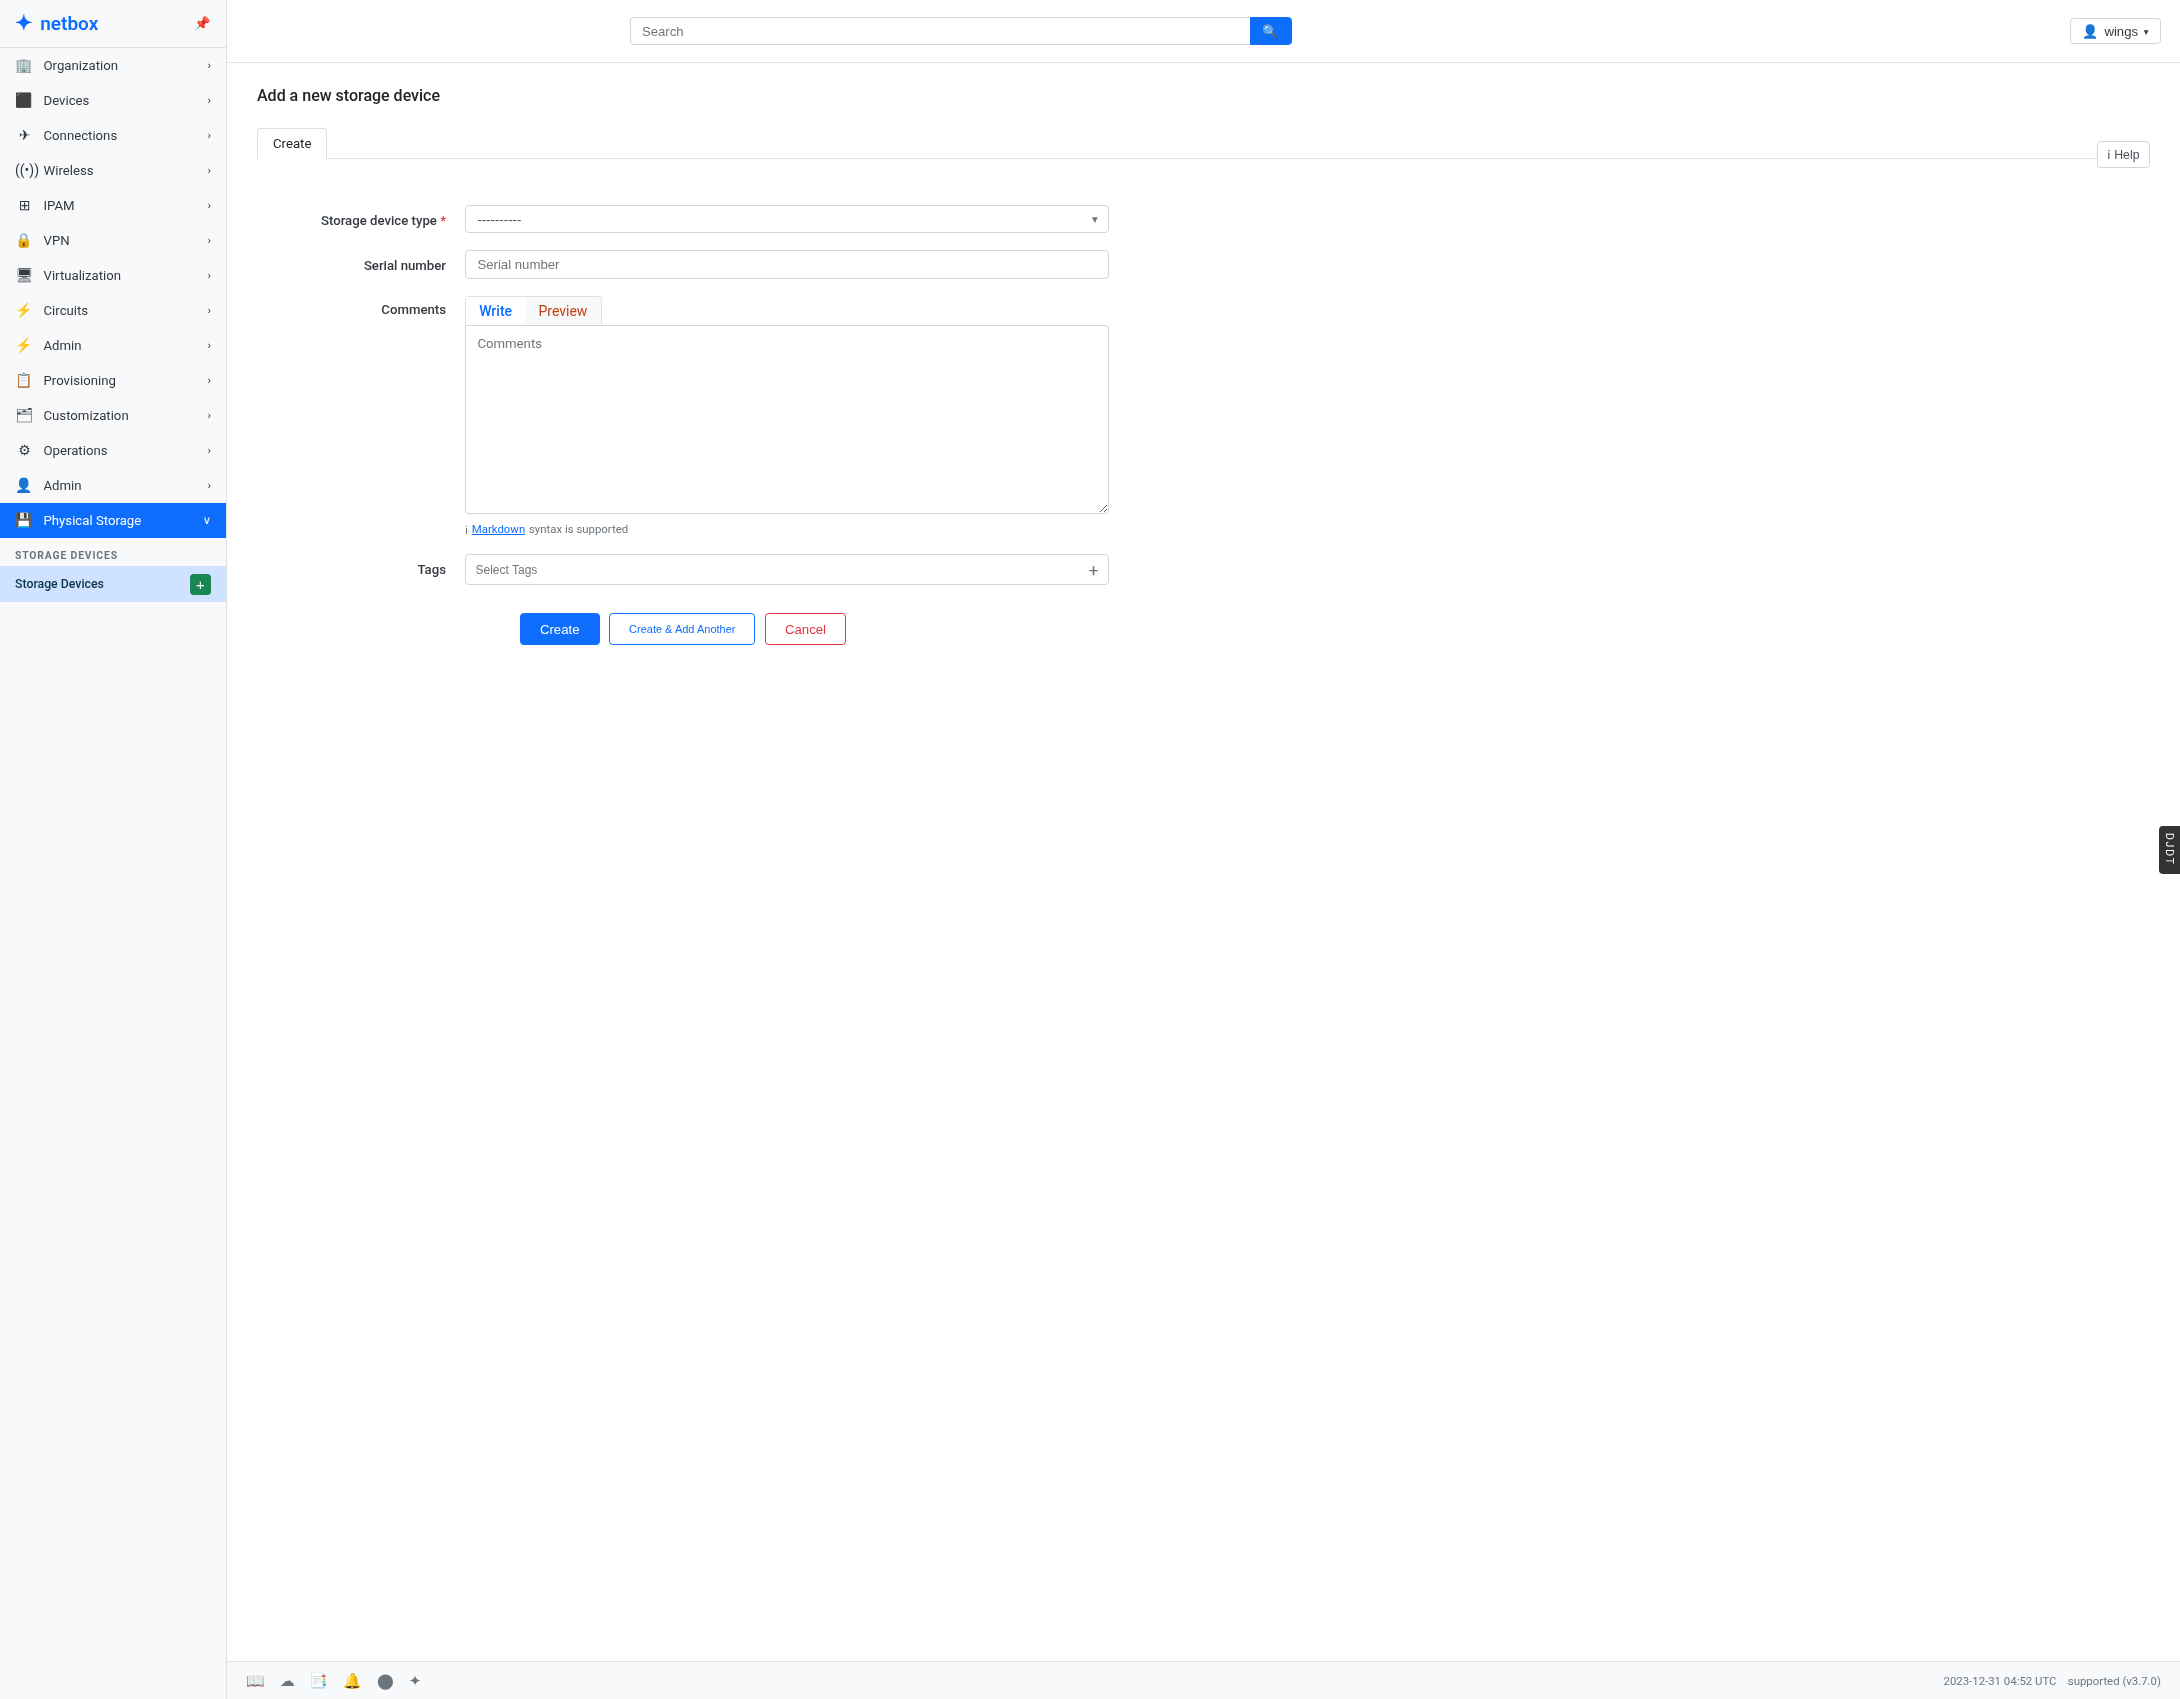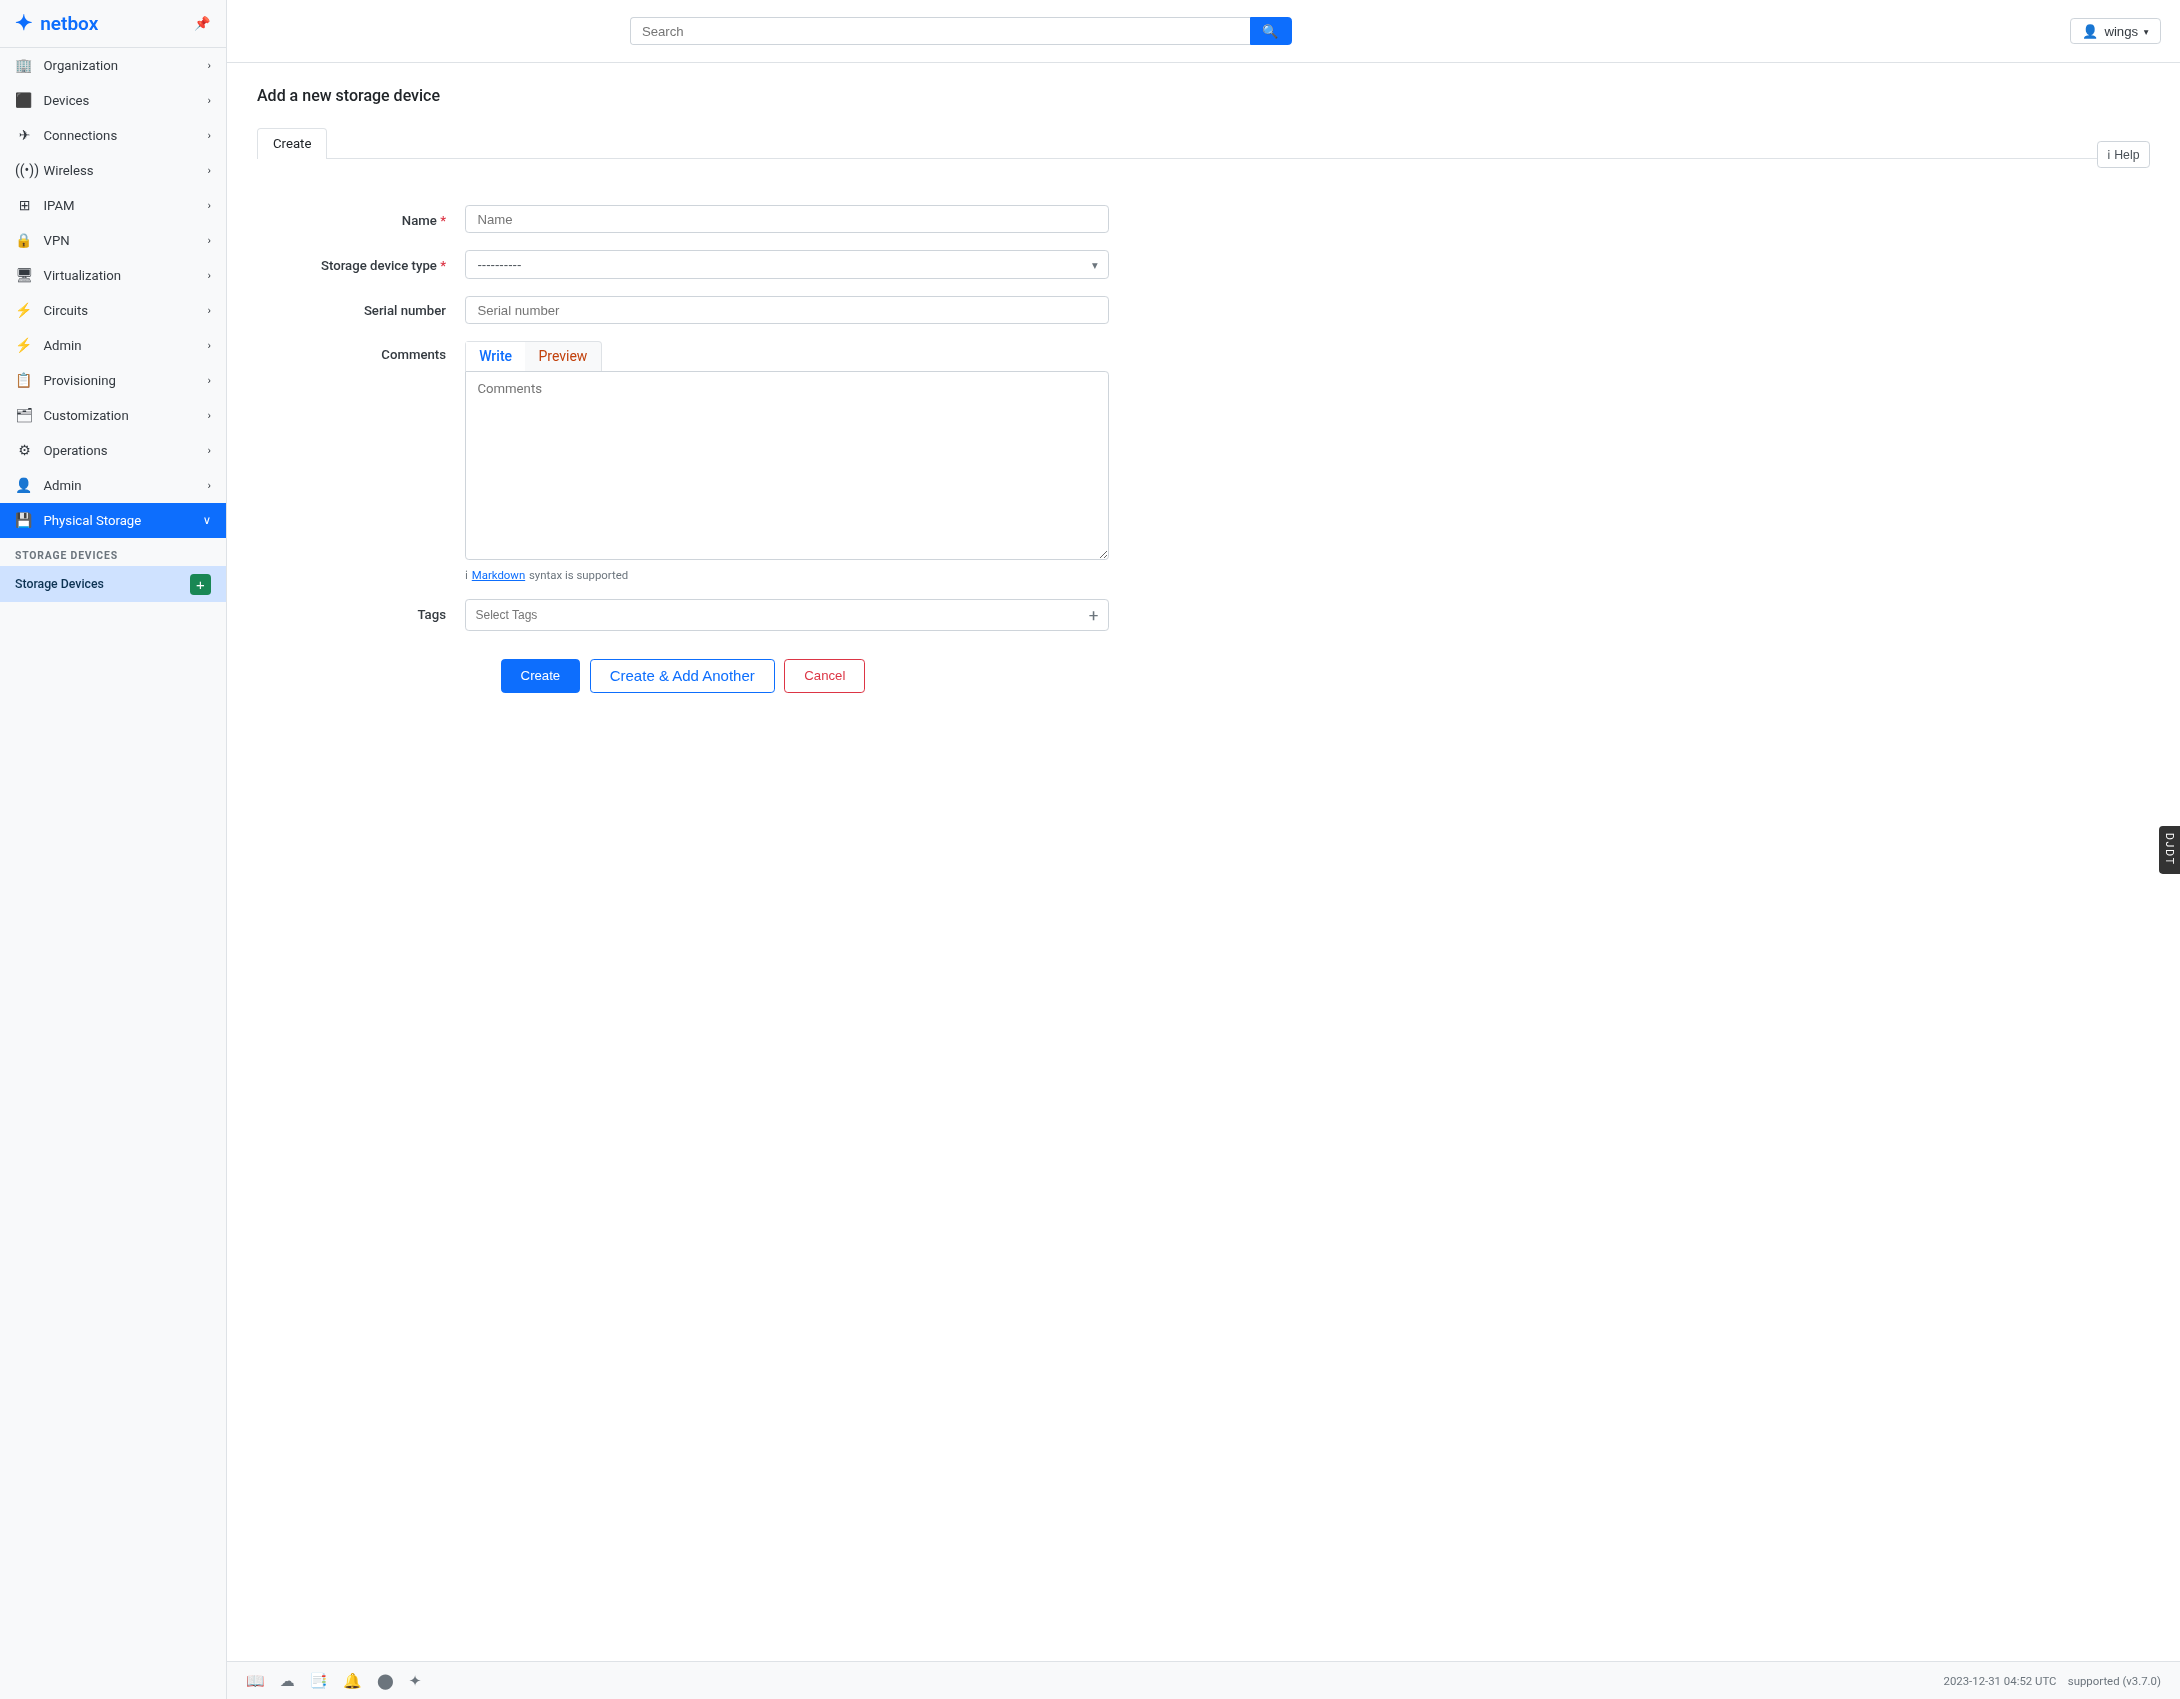--- a/index.html
+++ b/index.html
@@ -341,21 +341,21 @@
       font-size: 13.2px;
       cursor: pointer;
       font-weight: 500;
     }
     .btn-secondary {
       background: #fff;
       color: #0d6efd;
       border: 0.9px solid #0d6efd;
       border-radius: 3.8px;
       padding: 7.6px 19px;
-      font-size: 15px;
+      font-size: 11px;
       cursor: pointer;
     }
     .btn-danger {
       background: #fff;
       color: #dc3545;
       border: 0.9px solid #dc3545;
       border-radius: 3.8px;
       padding: 7.6px 19px;
       font-size: 13.2px;
       cursor: pointer;
@@ -505,26 +505,20 @@
         <div class="tab active">Create</div>
       </div>
       <button class="help-btn" style="margin-bottom:0.9px; margin-left:auto;">
         <span>ℹ</span>
         <span>Help</span>
       </button>
     </div>
 
     <form style="margin-top:23px;">
 
-      <div class="form-row">
-        <label class="form-label">
-          <span>Name</span><span class="required"> *</span>
-        </label>
-        <input class="form-control" type="text" placeholder="Name" style="">
-      </div>
 
       <div class="form-row">
         <label class="form-label">
           <span>Storage device type</span><span class="required"> *</span>
         </label>
         <div class="select-wrapper">
           <select class="form-control form-select">
             <option>----------</option>
           </select>
           <span class="select-caret">▾</span>

